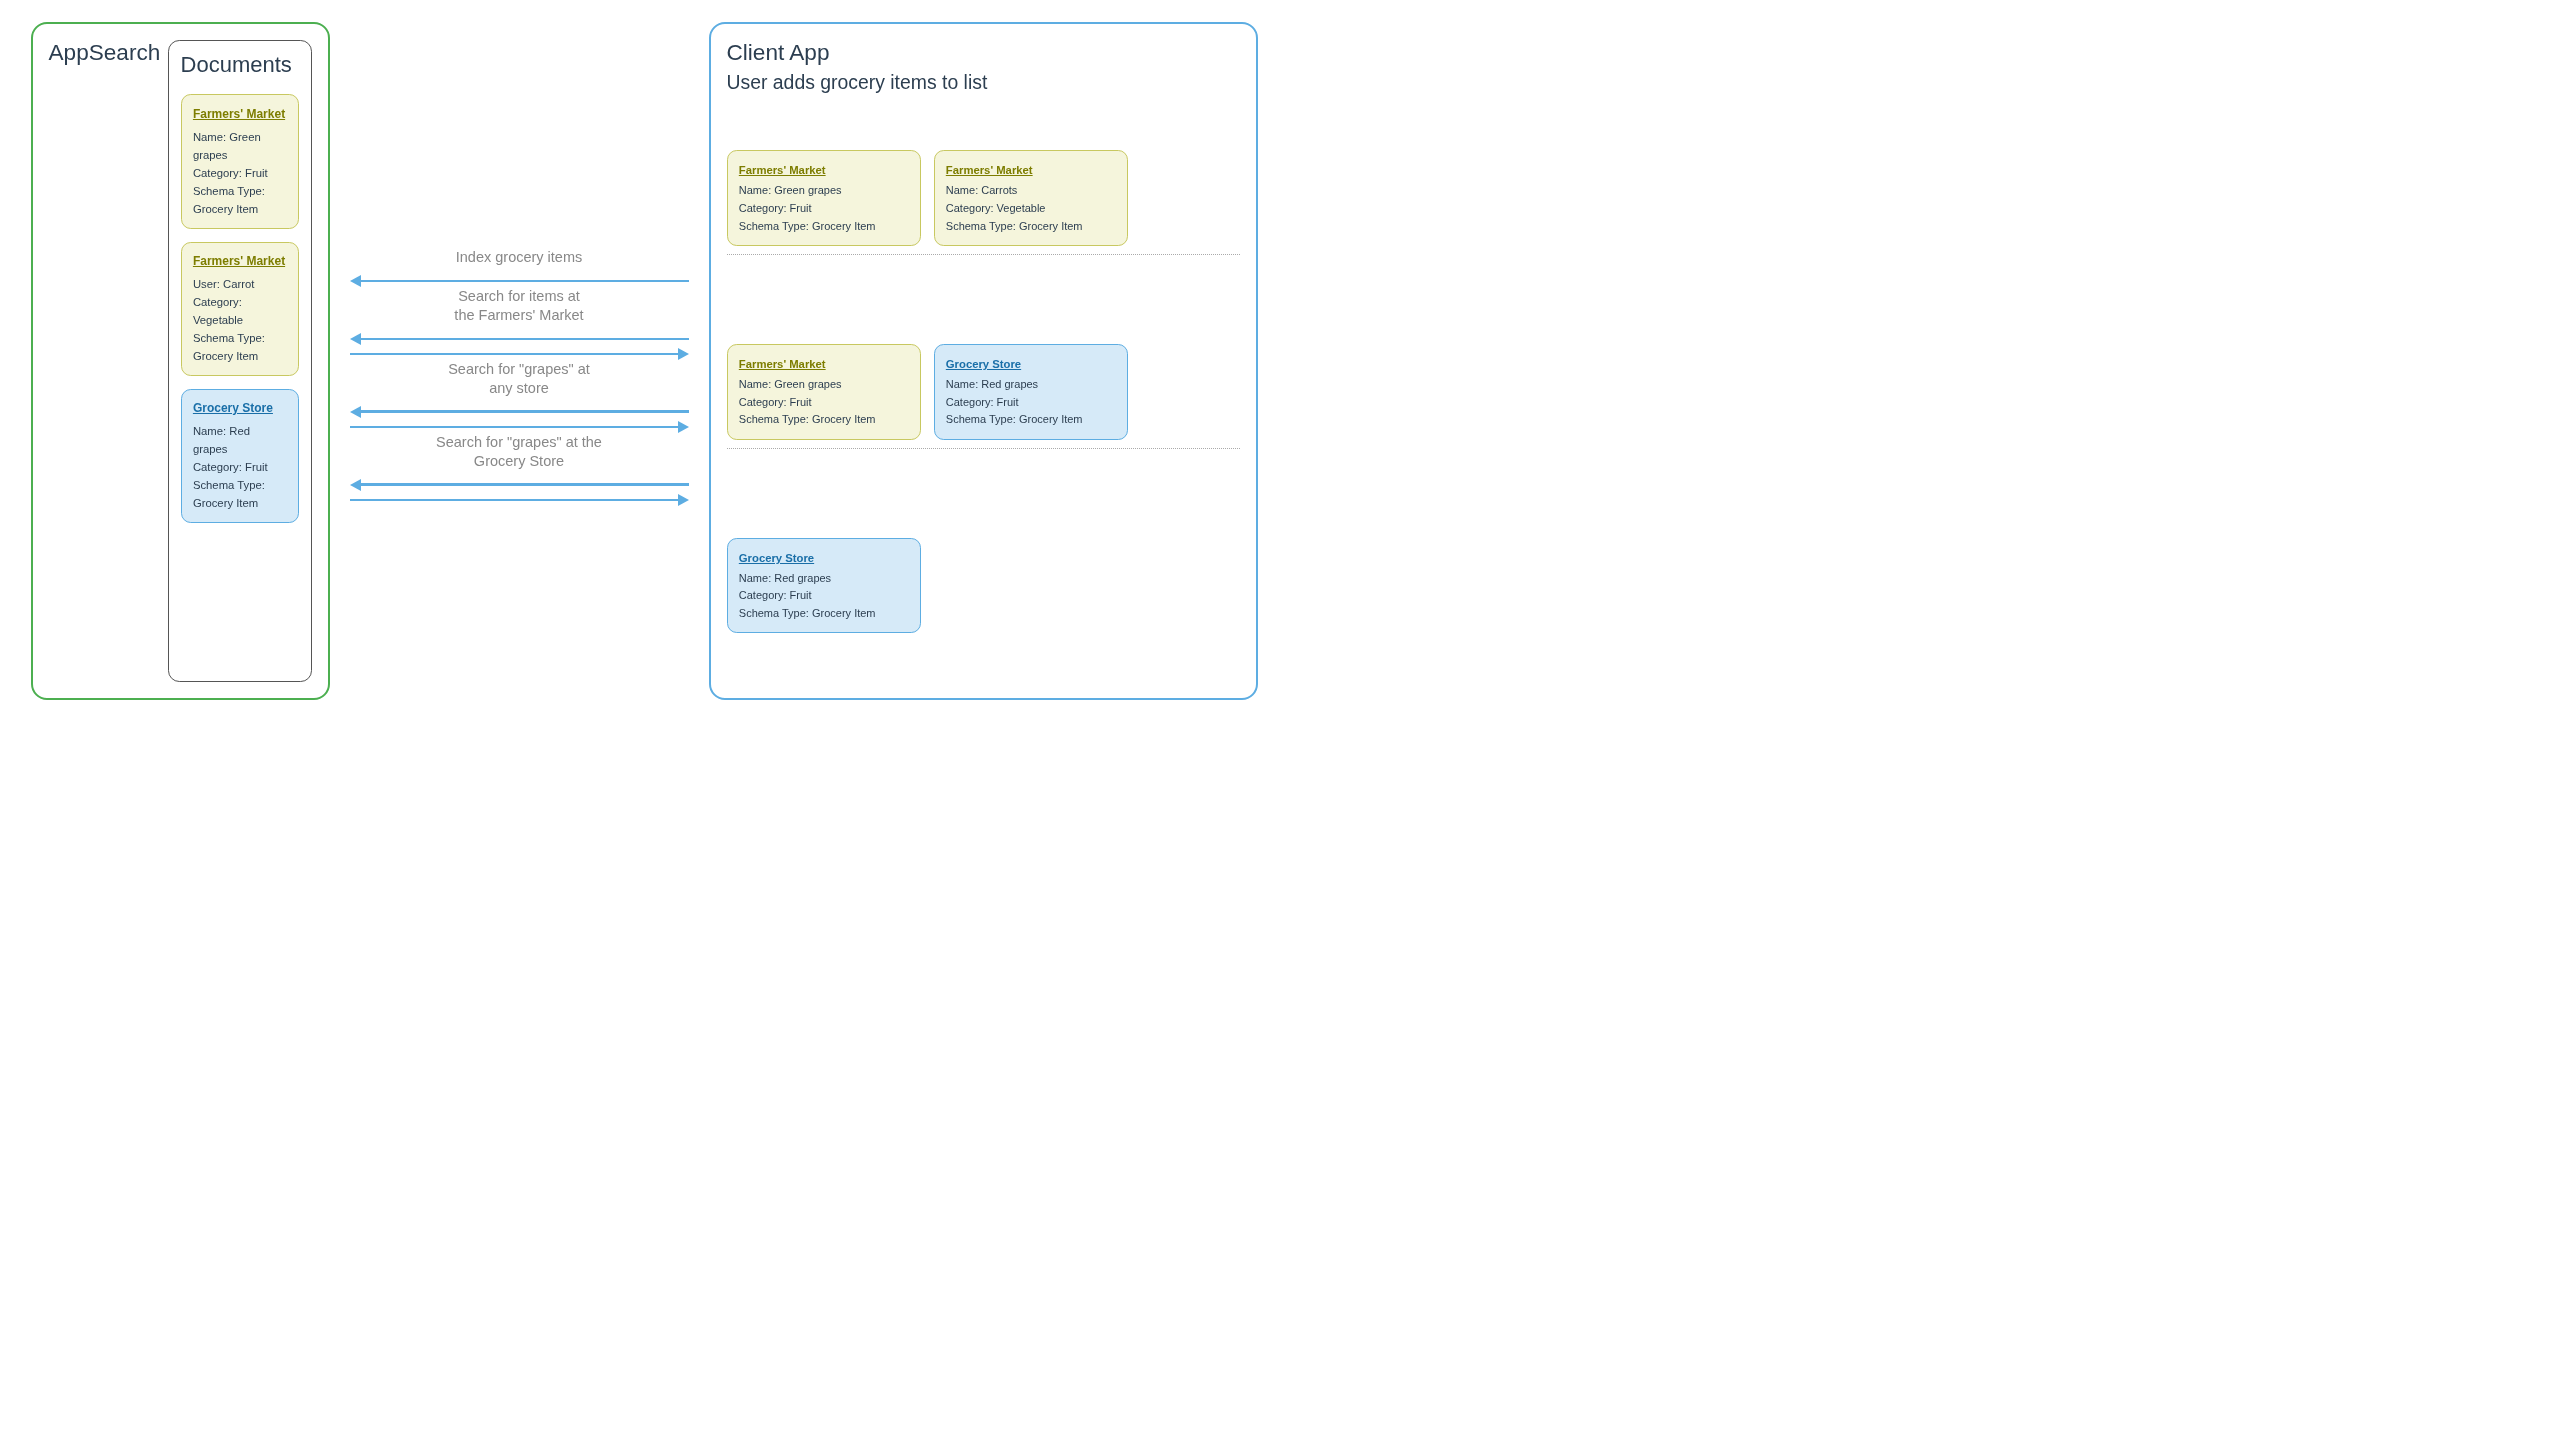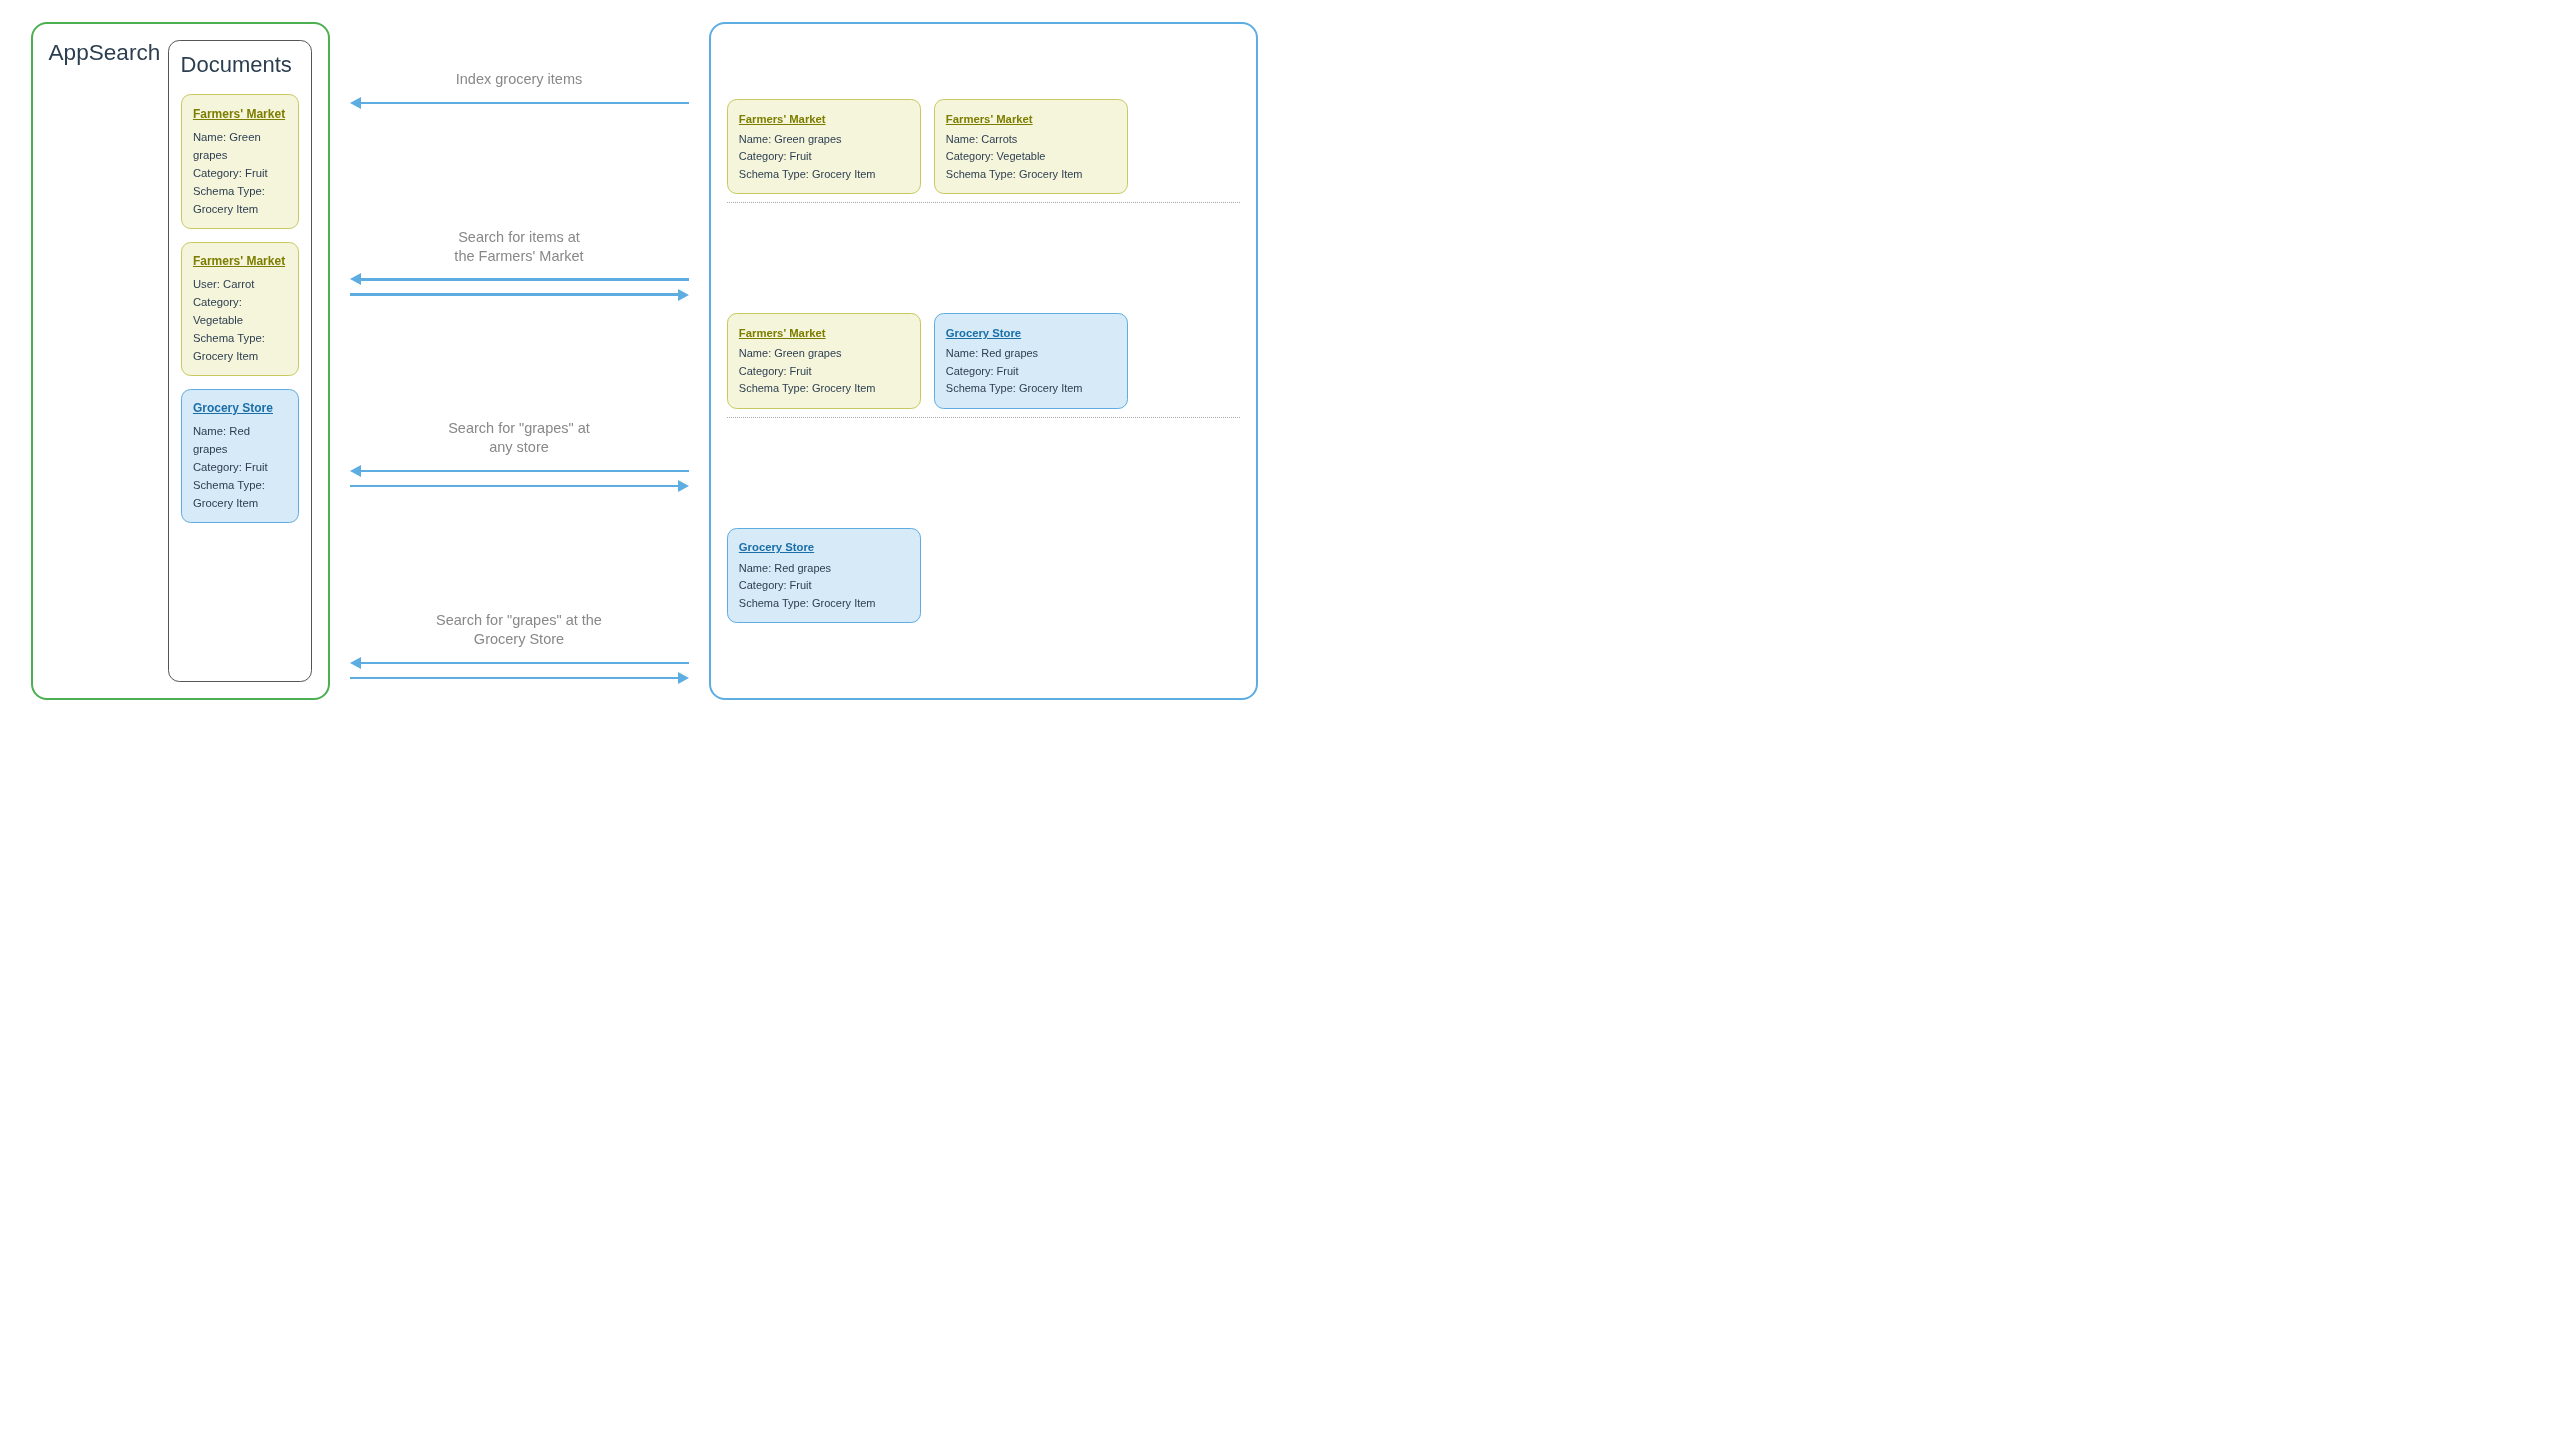--- a/index.html
+++ b/index.html
@@ -85,21 +85,21 @@
     .doc-card.blue .doc-card-title {
       color: #1a6fa8;
     }
 
     
     .arrows-area {
       flex: 1;
       display: flex;
       flex-direction: column;
       align-items: center;
-      justify-content: space-between;
+      justify-content: center;
       padding: 48px 20px 16px;
       position: relative;
     }
     .arrow-group {
       display: flex;
       flex-direction: column;
       align-items: center;
       gap: 3.2px;
       width: 100%;
     }
@@ -294,20 +294,24 @@
       </div>
       <div class="arrow-right">
         <div class="line"></div>
         <div class="arrowhead-right"></div>
       </div>
     </div>
 
   </div>
 
   <div class="clientapp-panel">
+    <div class="client-header">
+      <div class="panel-title">Client App</div>
+      <div class="client-subtitle">User adds grocery items to list</div>
+    </div>
     <div class="client-sections">
 
       <div class="client-section">
         <div class="client-cards-row">
           <div class="client-card yellow">
             <div class="client-card-title">Farmers' Market</div>
             <div>Name: Green grapes</div>
             <div>Category: Fruit</div>
             <div>Schema Type: Grocery Item</div>
           </div>

